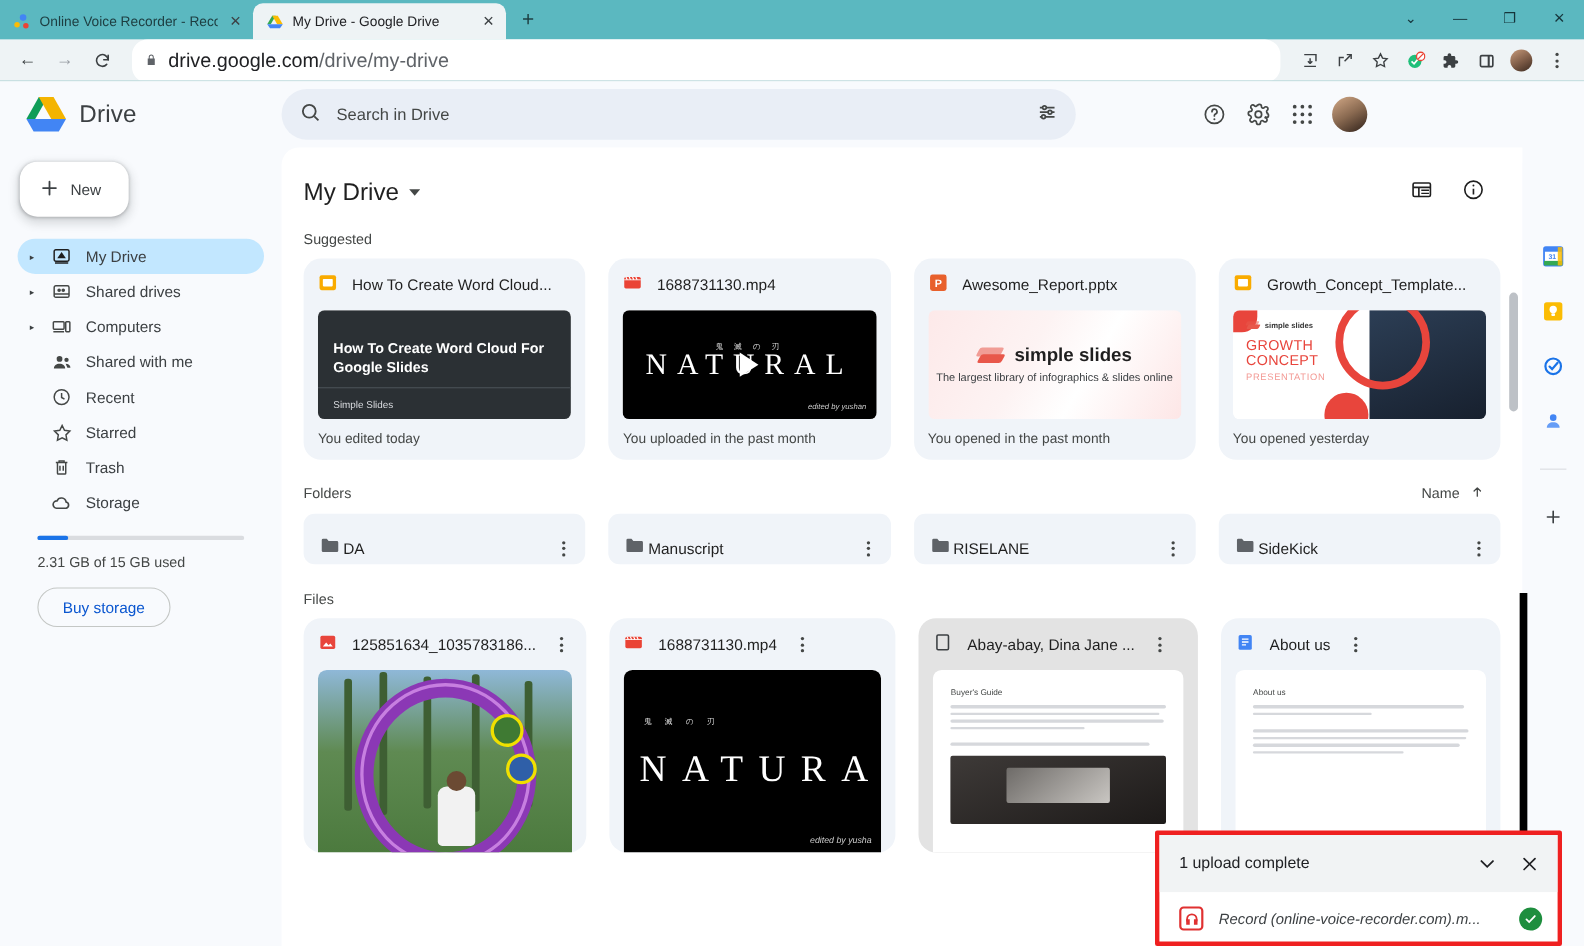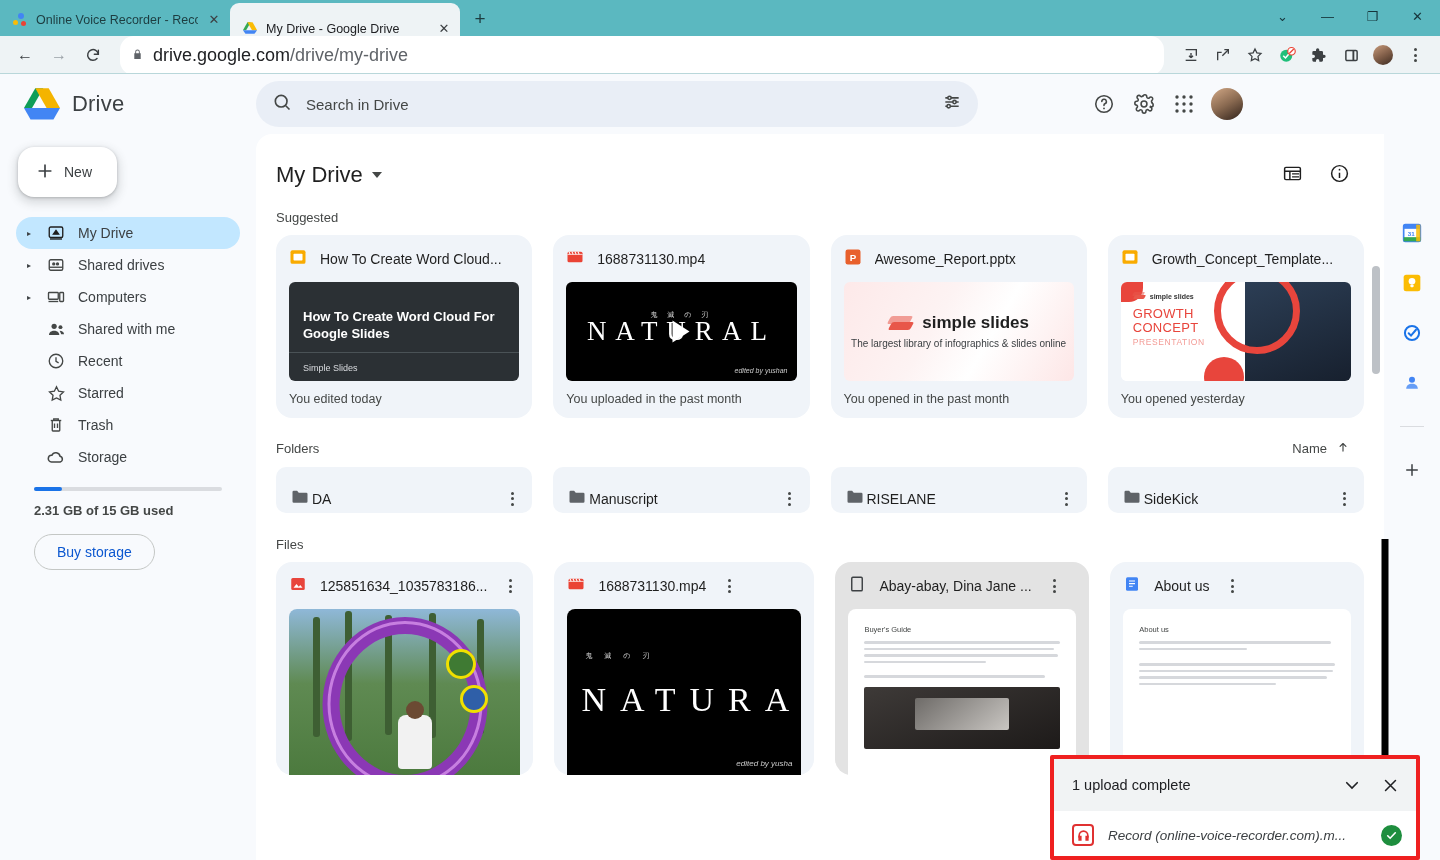--- a/index.html
+++ b/index.html
@@ -16,21 +16,21 @@
     position: absolute; left: 0; top: 0; width: 1440px; height: 36px;
     background: #5bb8c0;
     display: flex; align-items: flex-end;
   }
   .tab {
     height: 33px; width: 230px; display: flex; align-items: center;
     gap: 8px; padding: 0 8px 0 12px; font-size: 12.5px; color: #202124;
     border-radius: 9px 9px 0 0; position: relative;
   }
   .tab.inactive { background: transparent; color: #1d3d40; }
-  .tab.active { background: #eef3f5; align-items: flex-end; }
+  .tab.active { background: #eef3f5; }
   .tab-title { flex: 1; white-space: nowrap; overflow: hidden; text-overflow: clip; }
   .tab-favicon { width: 16px; height: 16px; flex: 0 0 16px; position: relative; }
   .dot { position: absolute; border-radius: 50%; }
   .tab-close { width: 16px; height: 16px; flex: 0 0 16px; display: flex; align-items: center; justify-content: center; font-size: 13px; color: #3c4043; }
   .newtab { width: 28px; height: 28px; margin: 0 0 3px 6px; display: flex; align-items: center; justify-content: center; font-size: 19px; color: #1d3d40; }
   .wincontrols { position: absolute; right: 0; top: 0; height: 33px; display: flex; align-items: center; }
   .wincontrols div { width: 45px; height: 33px; display: flex; align-items: center; justify-content: center; color: #16343a; font-size: 13px; }
 
   .toolbar {
     position: absolute; left: 0; top: 36px; width: 1440px; height: 38px;
@@ -77,21 +77,21 @@
   .navitem {
     height: 32px; display: flex; align-items: center; gap: 12px;
     margin: 0 16px 0 16px; padding-left: 8px; border-radius: 16px;
     font-size: 14px; color: #3c4043;
   }
   .navitem.active { background: #c2e7ff; }
   .caret { width: 10px; flex: 0 0 10px; font-size: 8px; color: #3c4043; text-align: center; }
   .nav-ico { width: 20px; height: 20px; flex: 0 0 20px; display: flex; align-items: center; justify-content: center; }
   .storage-bar { margin: 14px 34px 0 34px; height: 4px; border-radius: 2px; background: #dadce0; position: relative; }
   .storage-fill { position: absolute; left: 0; top: 0; height: 4px; border-radius: 2px; background: #1a73e8; }
-  .storage-txt { margin: 12px 0 0 34px; font-size: 13px; color: #444746; font-weight: bold; }
+  .storage-txt { margin: 12px 0 0 34px; font-size: 13px; color: #444746; }
   .buybtn {
     margin: 16px 0 0 34px; display: inline-flex; align-items: center; justify-content: center;
     height: 36px; padding: 0 22px; border: 1px solid #c4c7c5; border-radius: 18px;
     font-size: 14px; color: #0b57d0;
   }
 
   
   .content { position: absolute; left: 256px; top: 60px; width: 1128px; height: 726px; background: #fff; border-radius: 16px 0 0 0; overflow: hidden; }
   .ctitle-row { display: flex; align-items: center; padding: 28px 34px 0 20px; }
   .ctitle { font-size: 22px; color: #1f1f1f; display: flex; align-items: center; gap: 9px; }

